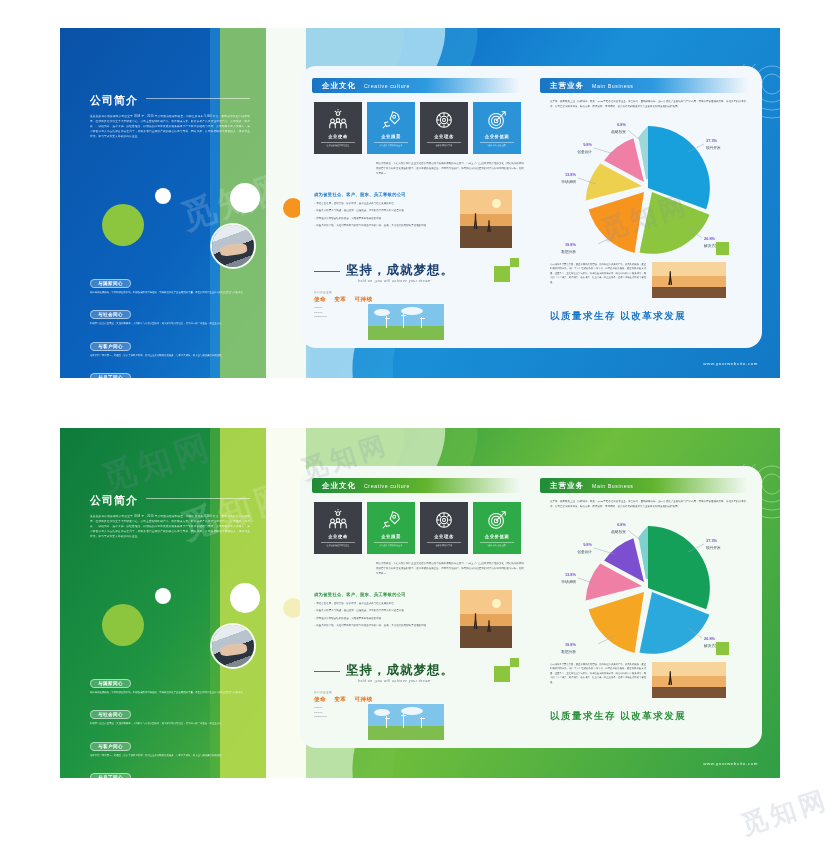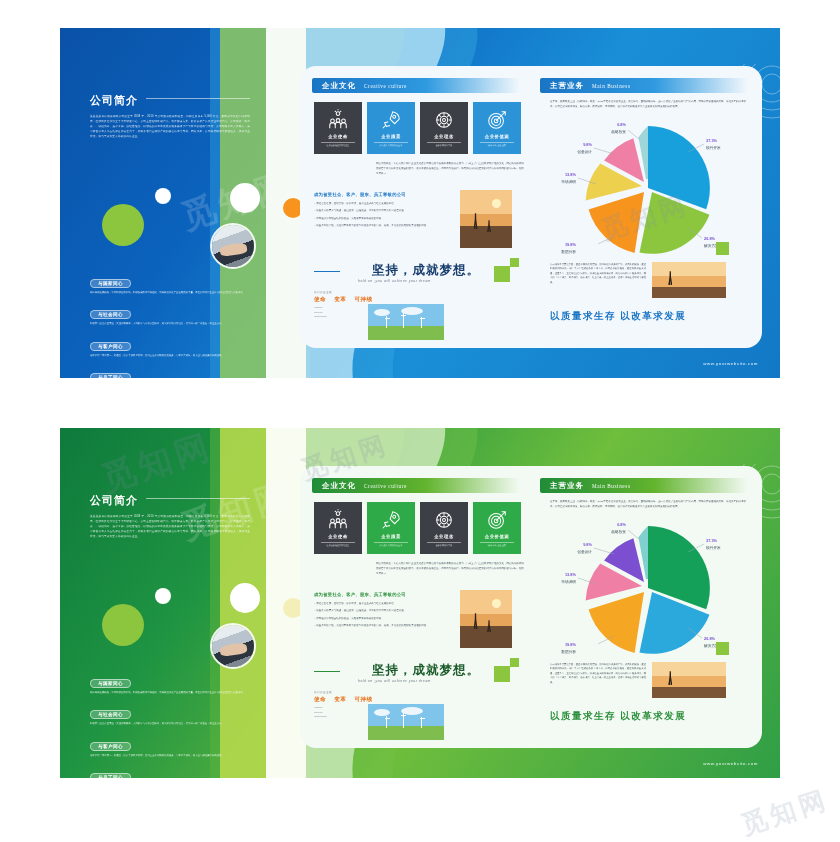--- a/index.html
+++ b/index.html
@@ -78,21 +78,21 @@
   
   .dot { position: absolute; border-radius: 50%; }
   .dot-white { background: #ffffff; }
   .dot-green { background: #8cc63f; }
   .dot-orange{ background: #f7941e; }
   .dot-cream { background: #f4efb8; }
 
   
   .sec-head {
     position: absolute; height: 15px; border-radius: 2px;
-    display:flex; align-items:center; gap: 8px; padding-left: 10px; font-family: Liberation Serif, serif;
+    display:flex; align-items:center; gap: 8px; padding-left: 10px;
   }
   #head-culture-b { left: 12px; top: 12px; width: 208px;
      background: linear-gradient(90deg,#1a74c4 0%, #2f9ae0 55%, rgba(47,154,224,0) 100%); }
   #head-business-b{ left: 240px; top: 12px; width: 208px;
      background: linear-gradient(90deg,#1a74c4 0%, #2f9ae0 55%, rgba(47,154,224,0) 100%); }
   #head-culture-g { left: 12px; top: 12px; width: 208px;
      background: linear-gradient(90deg,#1f8c38 0%, #63b42e 55%, rgba(99,180,46,0) 100%); }
   #head-business-g{ left: 240px; top: 12px; width: 208px;
      background: linear-gradient(90deg,#1f8c38 0%, #63b42e 55%, rgba(99,180,46,0) 100%); }
   .sec-cn { font-size: 7.5px; font-weight: bold; color:#fff; letter-spacing:1px; }
@@ -125,21 +125,21 @@
   .photo-mountain { position:absolute; left: 160px; top: 124px; width: 52px; height: 58px;
     background: linear-gradient(#f6c98a 0 42%, #e7a55c 42% 62%, #6b4a32 62% 100%); }
   .photo-mountain .sun { position:absolute; left:62%; top:16%; width:9px; height:9px; border-radius:50%; background:#fff3c4; }
   .photo-mountain .fig { position:absolute; left:26%; top:40%; width:4px; height:16px; background:#30241a; clip-path: polygon(35% 0,65% 0,70% 40%,100% 100%,60% 100%,50% 62%,40% 100%,0 100%,30% 40%); }
   .photo-mountain .fig2{ position:absolute; left:52%; top:52%; width:4px; height:12px; background:#30241a; clip-path: polygon(35% 0,65% 0,70% 40%,100% 100%,60% 100%,50% 62%,40% 100%,0 100%,30% 40%); }
 
   
   .slogan-wrap { position:absolute; left: 14px; top: 196px; width: 200px; }
   .slogan-line { position:absolute; left:0; top: 9px; width: 26px; height:1.4px; background:#1a74c4; }
   #banner-green .slogan-line { background:#2b8f3a; }
-  .slogan-cn { margin-left: 24px; font-size: 12.5px; font-weight: bold; color:#1a3f6e; letter-spacing:1px;text-align:center; }
+  .slogan-cn { margin-left: 32px; font-size: 12.5px; font-weight: bold; color:#1a3f6e; letter-spacing:1px; }
   #banner-green .slogan-cn { color:#1d5c2a; }
   .slogan-en { margin-left: 44px; font-size: 3.4px; color:#6a7683; font-style: italic; letter-spacing:.5px; }
 
   
   .mcs { position:absolute; left: 14px; top: 224px; }
   .mcs-cap { font-size: 2.6px; color:#7b8894; letter-spacing:.4px; }
   .mcs-row { display:flex; gap: 8px; margin-top: 2px; }
   .mcs-cn { font-size: 5.6px; font-weight:bold; color:#e8711a; letter-spacing:.5px; }
   .mcs-en-col { margin-top: 2px; }
   .mcs-en { font-size: 2.5px; color:#8a96a2; line-height:1.8; }

